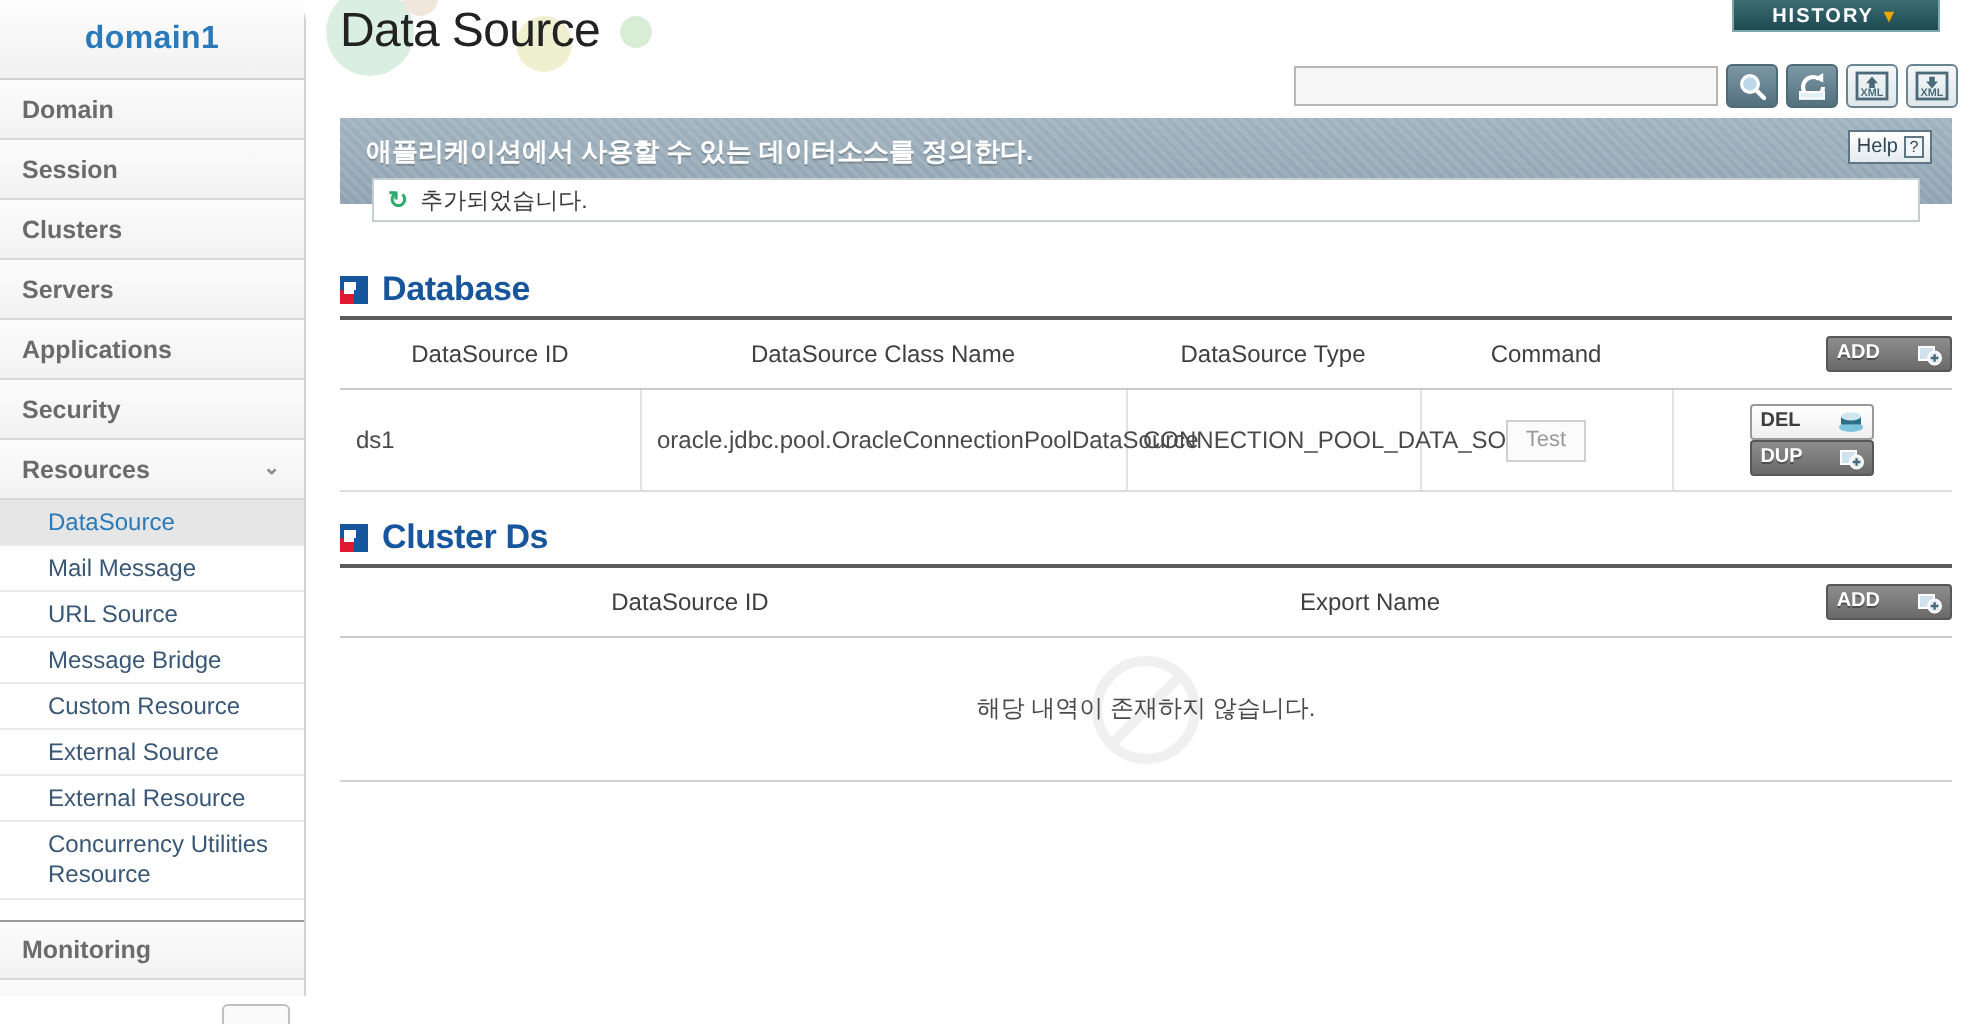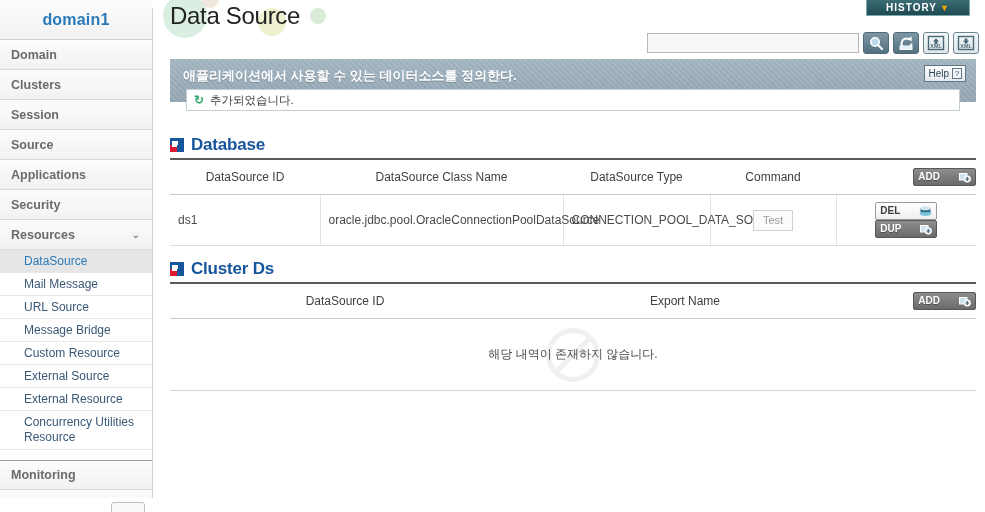--- a/index.html
+++ b/index.html
@@ -311,27 +311,27 @@
 
   <div id="sidebar">
 
     <div class="domain-title">domain1</div>
 
     <div>
       <div class="nav-item">
         <span>Domain</span>
       </div>
       <div class="nav-item">
+        <span>Session</span>
+      </div>
+      <div class="nav-item">
         <span>Clusters</span>
       </div>
       <div class="nav-item">
-        <span>Session</span>
-      </div>
-      <div class="nav-item">
-        <span>Source</span>
+        <span>Servers</span>
       </div>
       <div class="nav-item">
         <span>Applications</span>
       </div>
       <div class="nav-item">
         <span>Security</span>
       </div>
       <div class="nav-item expanded">
         <span>Resources</span>
         <span class="chev">⌄</span>

